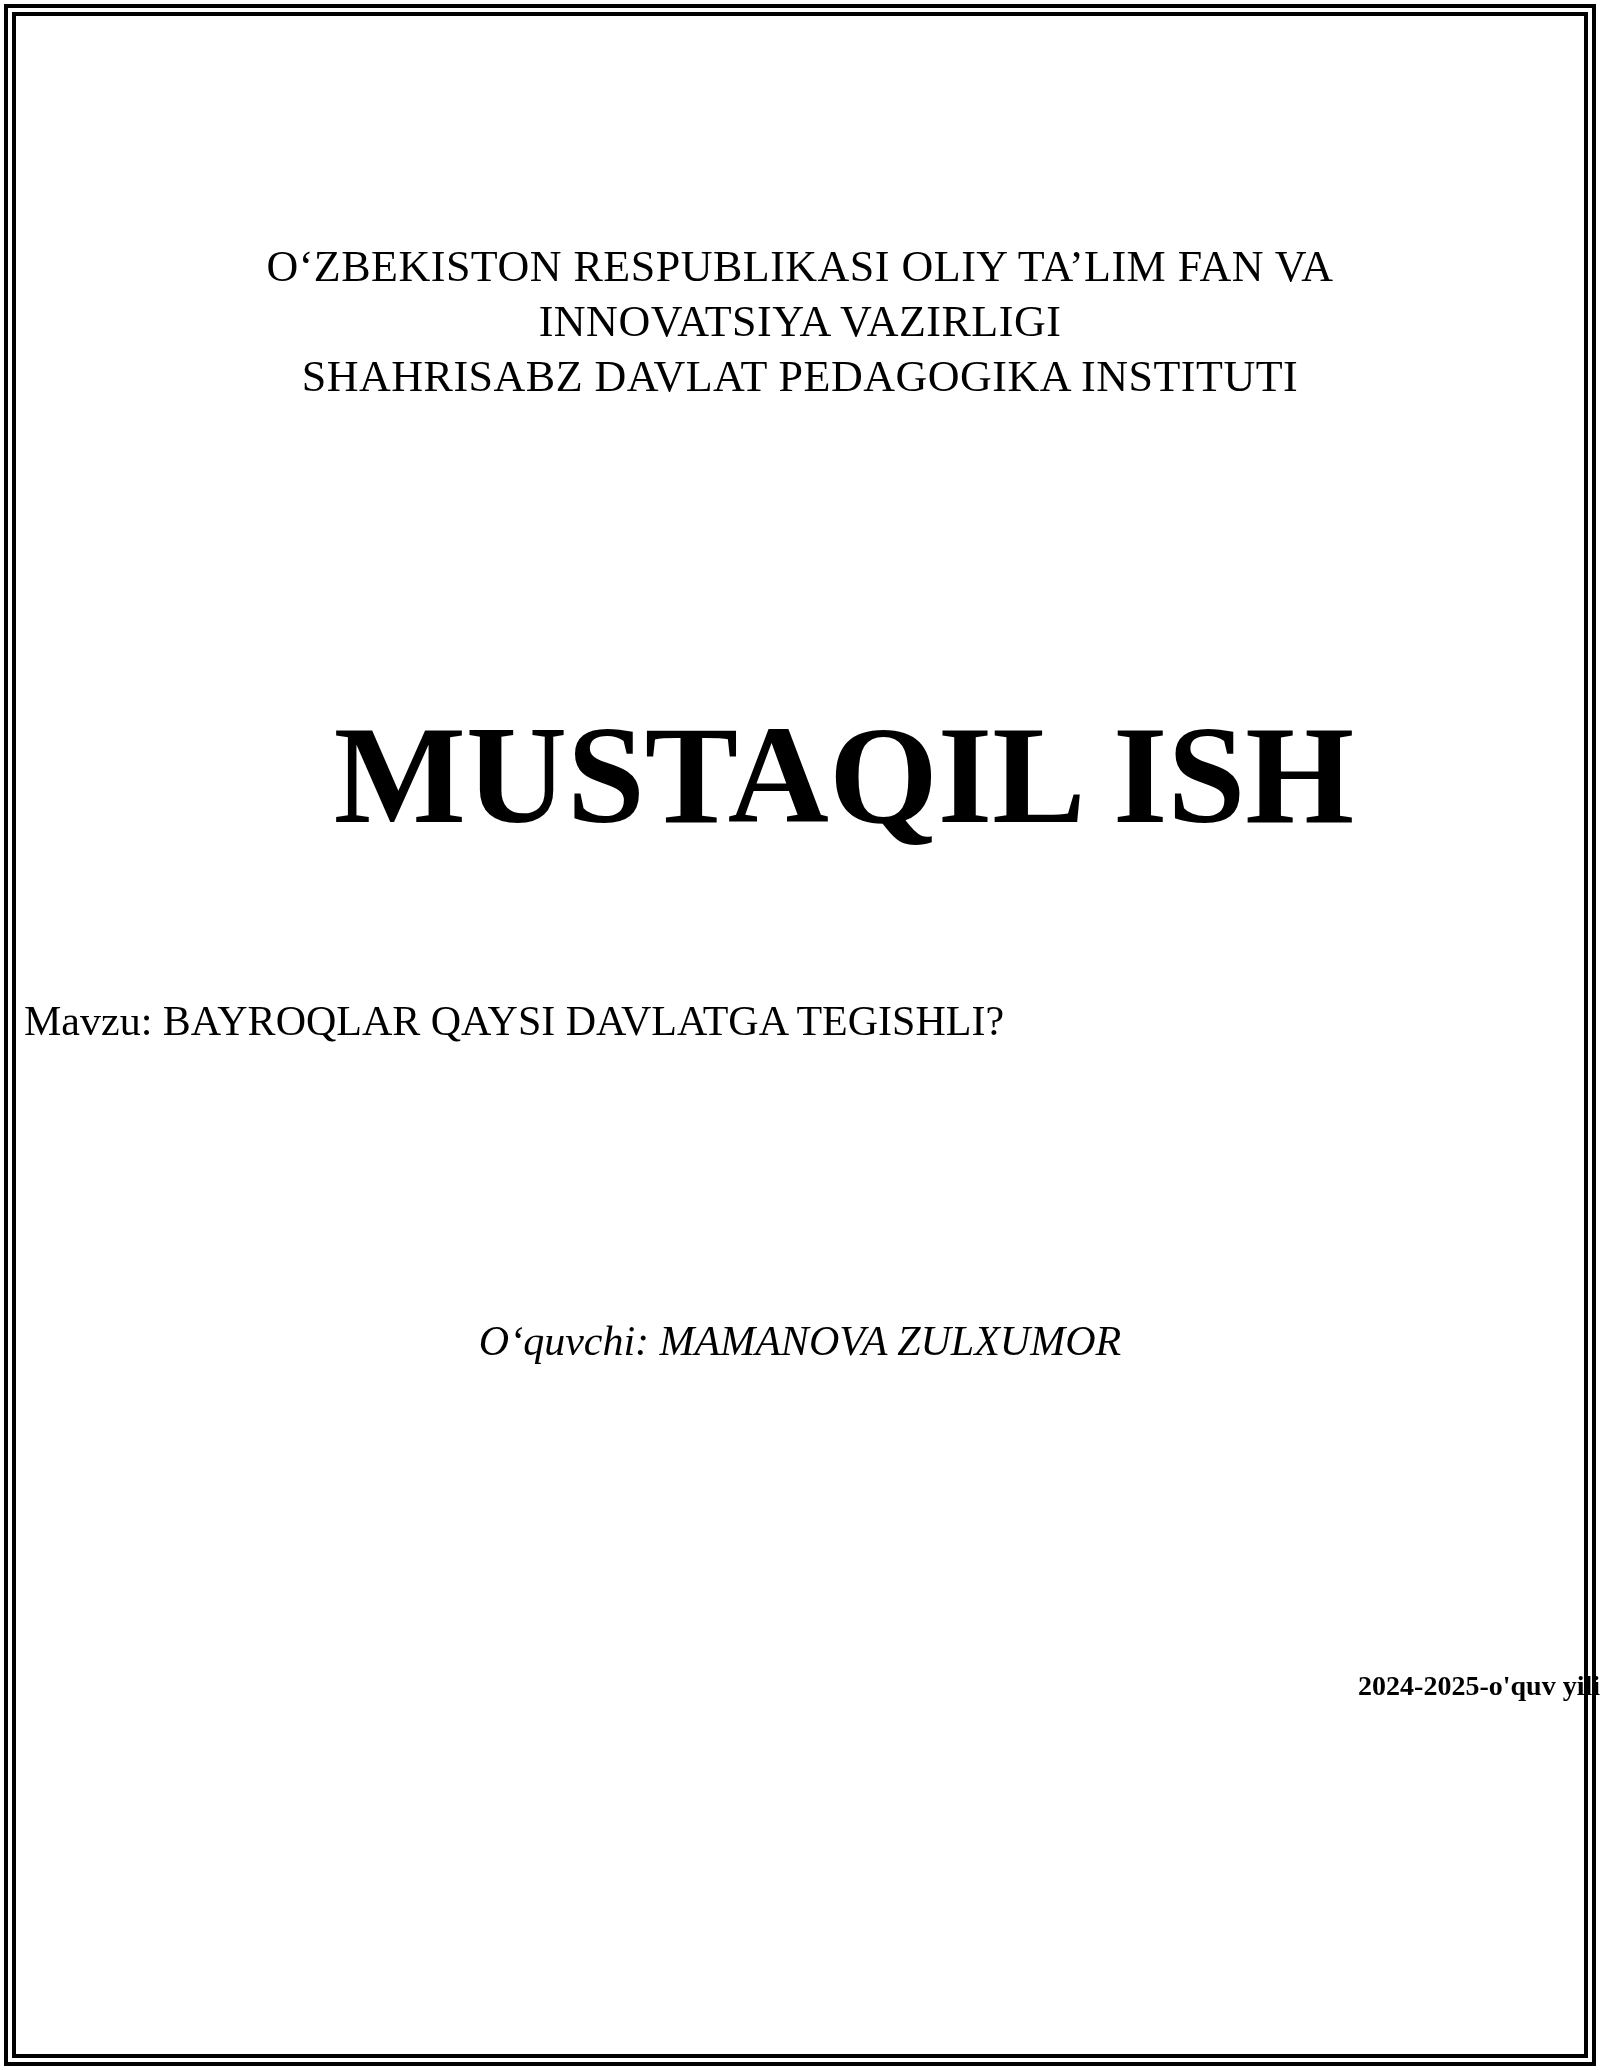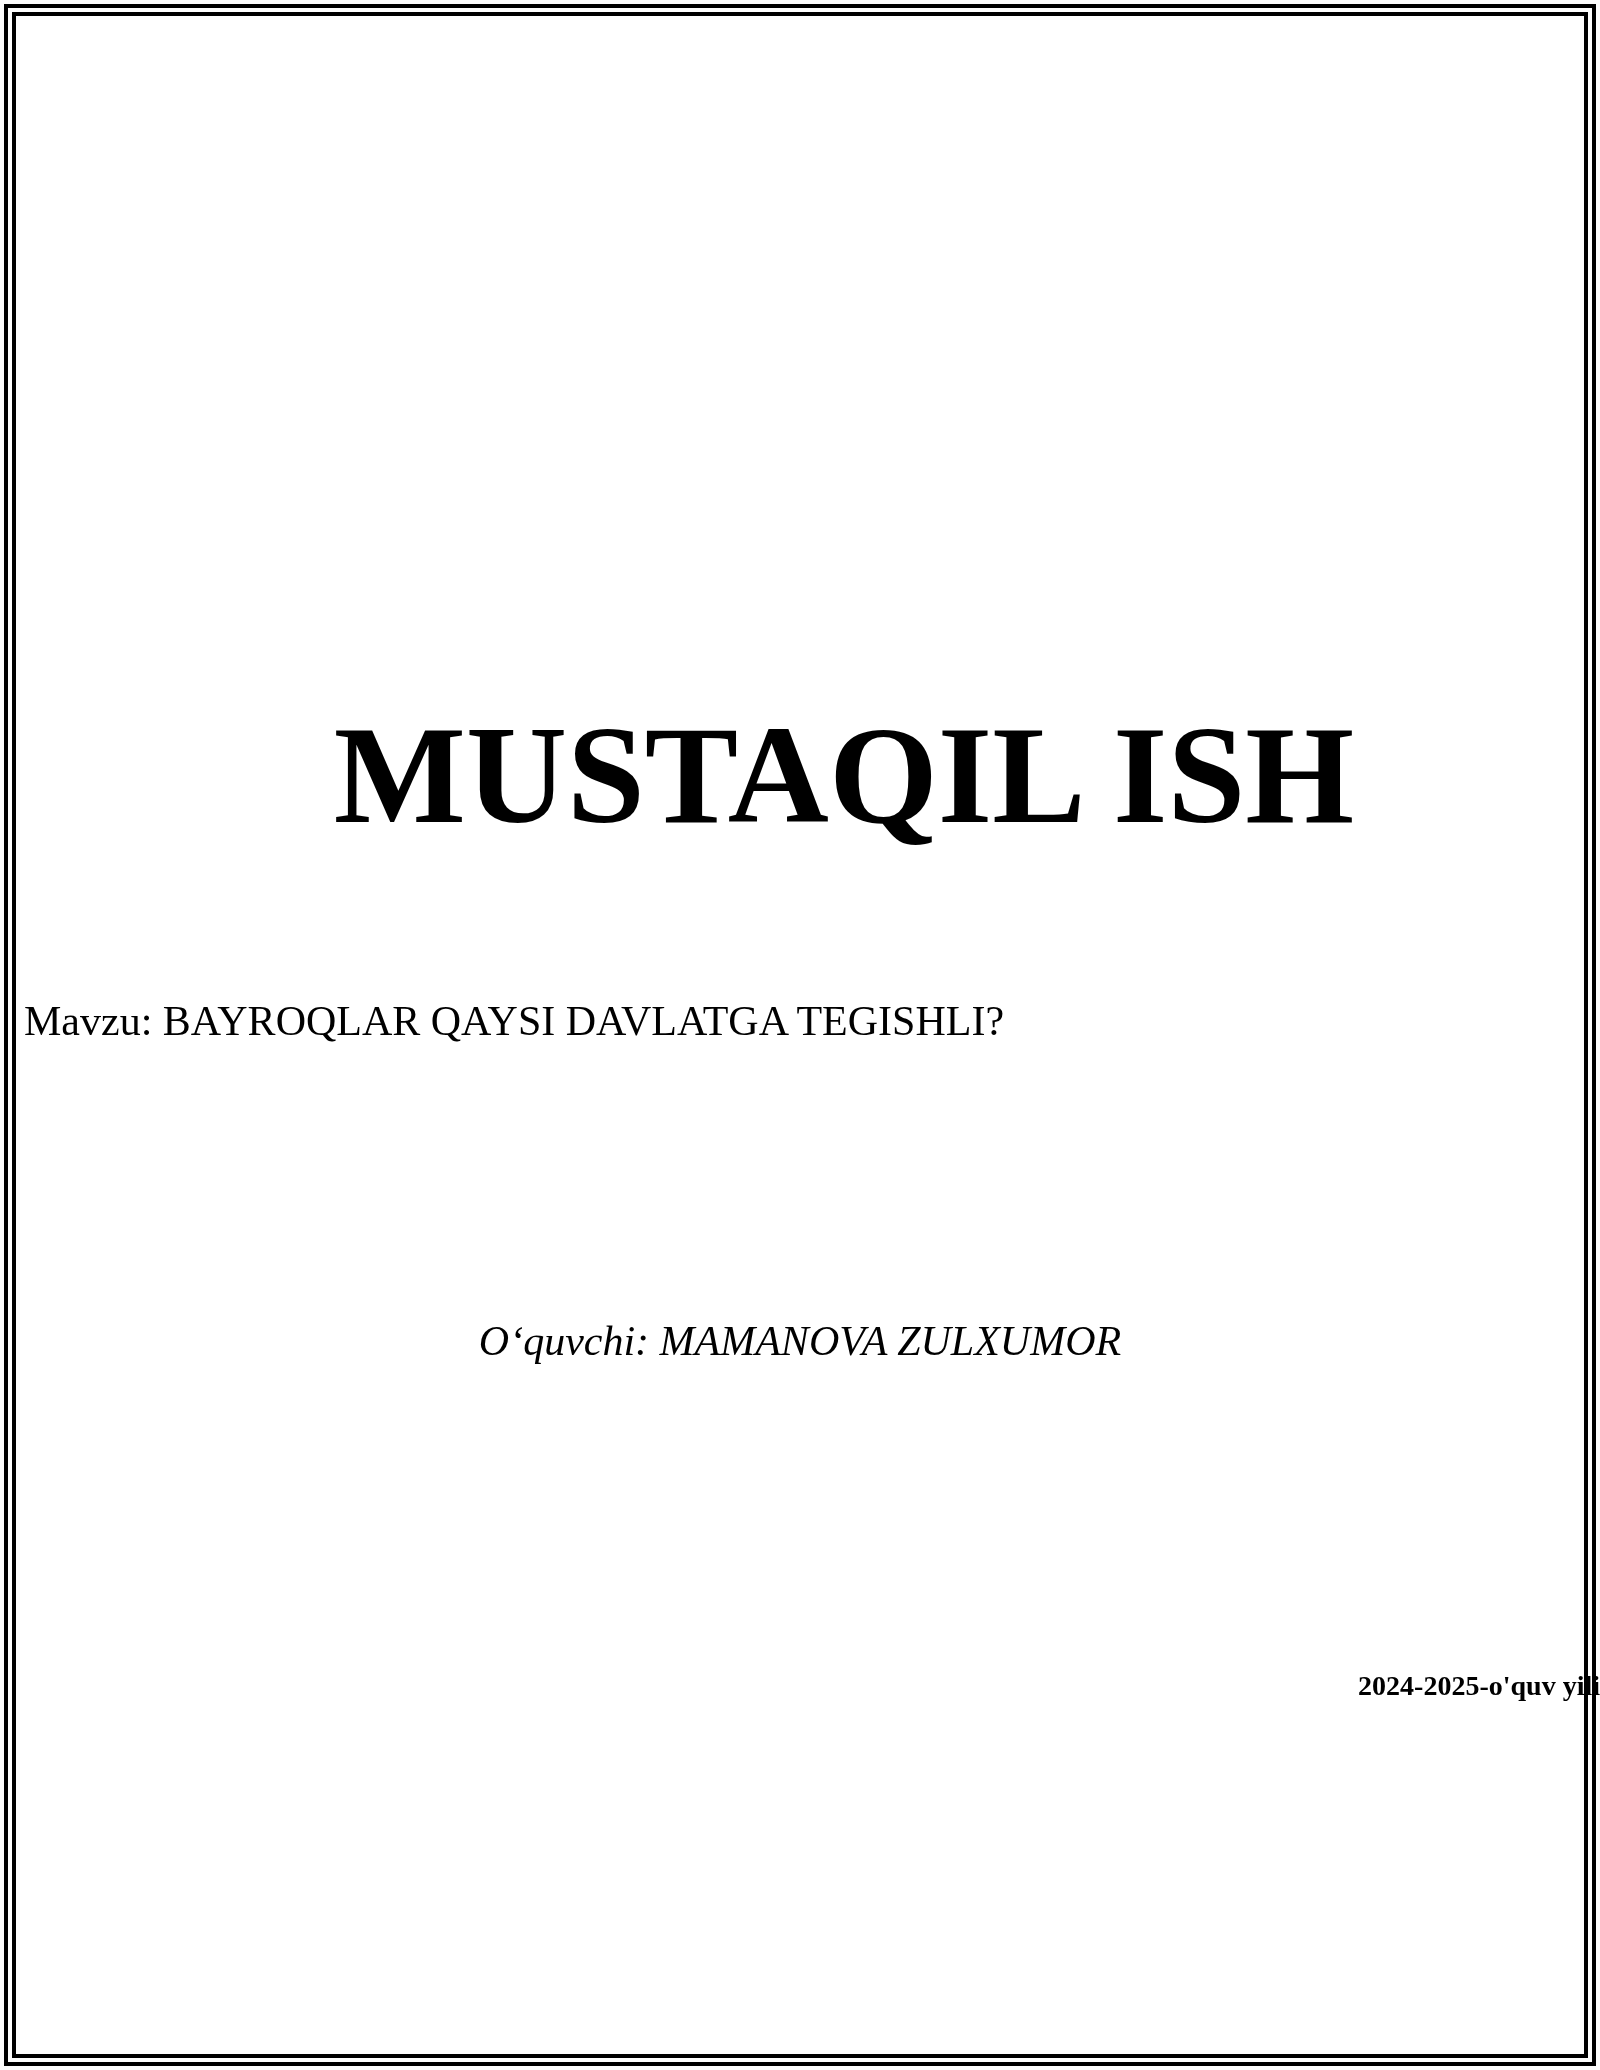--- a/index.html
+++ b/index.html
@@ -86,20 +86,25 @@
     font-weight: 700;
   }
 </style>
 </head>
 <body>
 
 <div class="page">
   <div class="border-outer"></div>
   <div class="border-inner"></div>
 
+  <div class="header-block">
+    <div>O‘ZBEKISTON RESPUBLIKASI OLIY TA’LIM FAN VA</div>
+    <div>INNOVATSIYA VAZIRLIGI</div>
+    <div>SHAHRISABZ DAVLAT PEDAGOGIKA INSTITUTI</div>
+  </div>
 
   <h1 class="main-title">MUSTAQIL ISH</h1>
 
   <div class="topic-line">Mavzu: BAYROQLAR QAYSI DAVLATGA TEGISHLI?</div>
 
   <div class="student-line">O‘quvchi: MAMANOVA ZULXUMOR</div>
 
   <div class="year-line">2024-2025-o'quv yili</div>
 </div>
 

